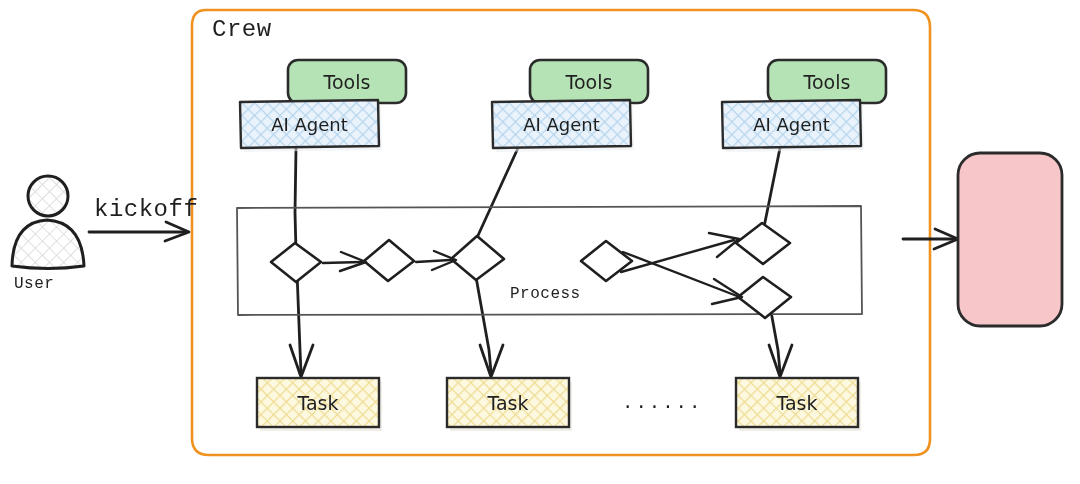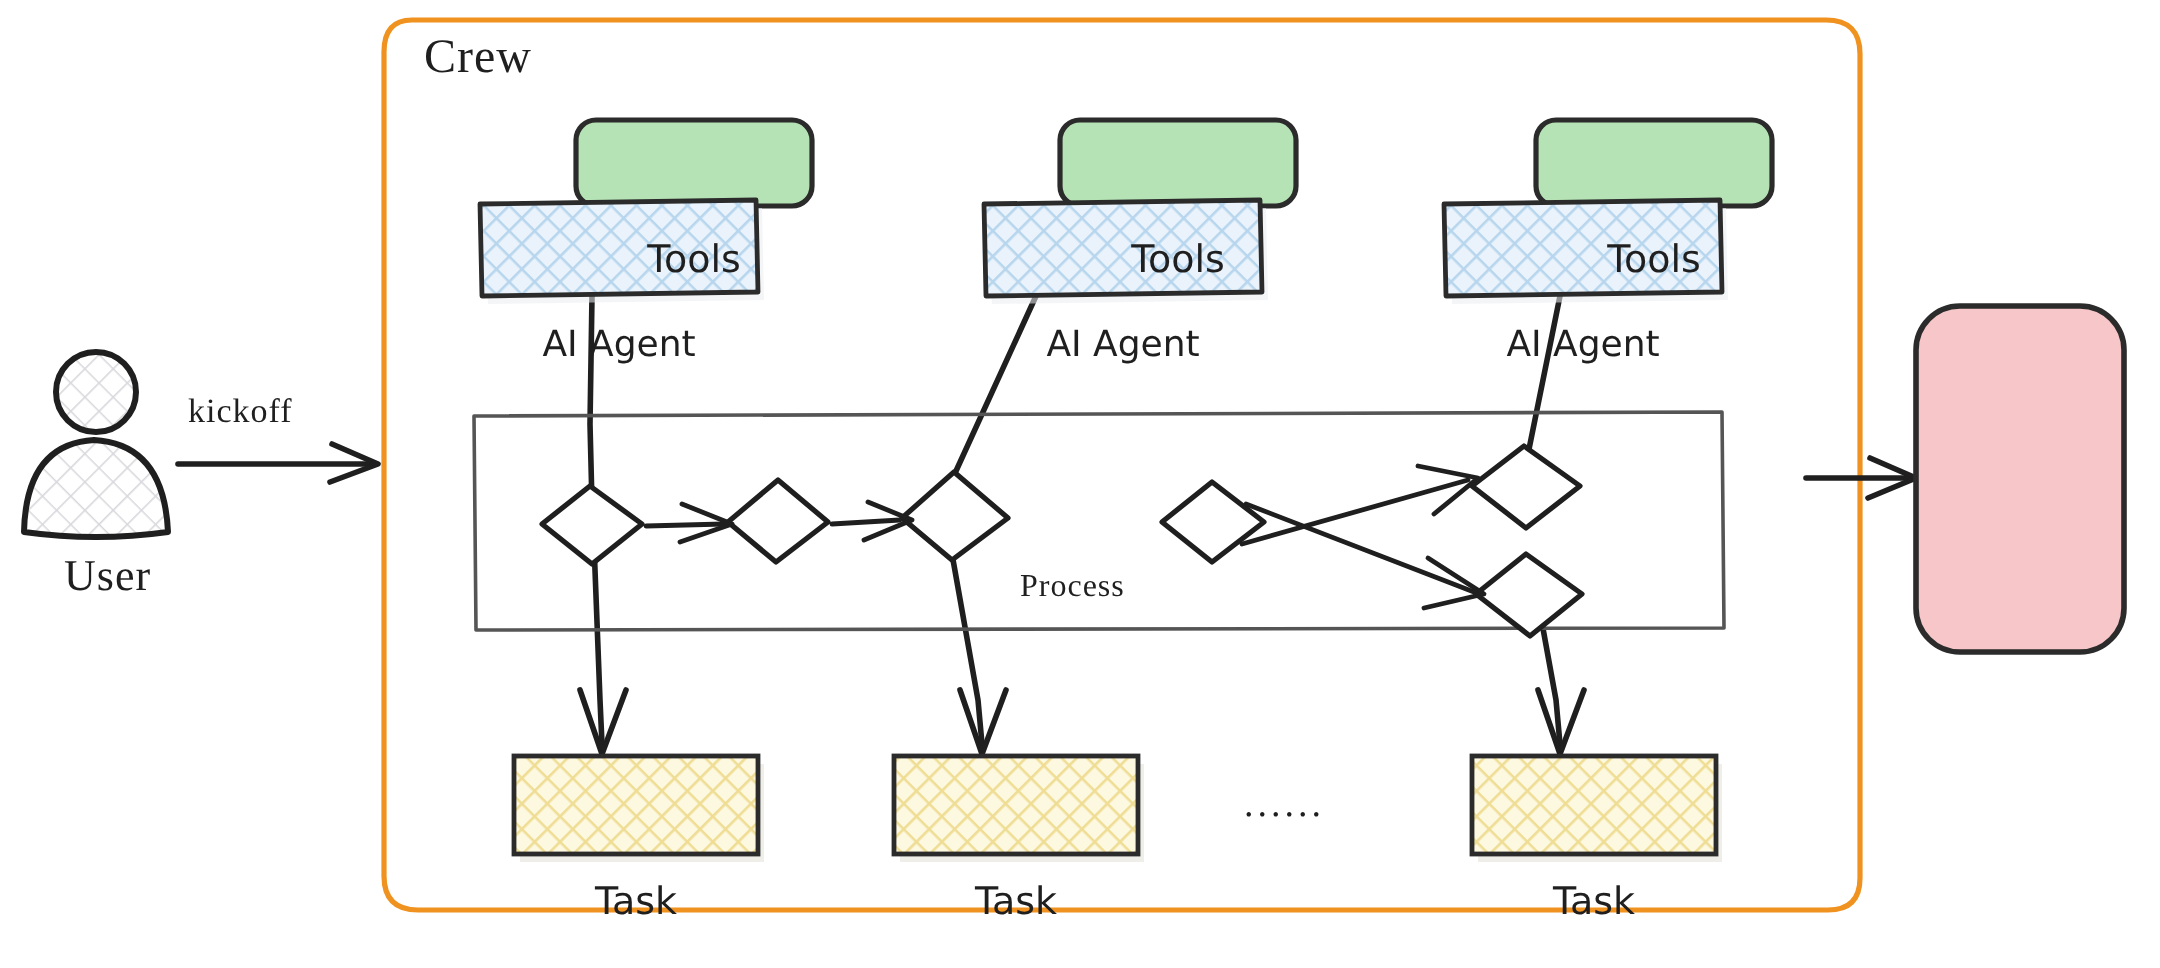--- a/index.html
+++ b/index.html
@@ -17,43 +17,42 @@
   }
   #canvas {
     position: absolute;
     left: 0;
     top: 0;
     width: 1080px;
     height: 484px;
   }
   .lbl {
     position: absolute;
-    font-family: Liberation Serif, serif;
+    font-family: Liberation Mono, monospace;
     color: #1f1f1f;
     white-space: nowrap;
     letter-spacing: 0.5px;
     user-select: none;
   }
   .lbl-crew   { left: 212px; top: 16px;  font-size: 24px; }
-  .lbl-user   { left: 32px;  top: 275px; font-size: 22px; }
-  .lbl-kickoff{ left: 94px;  top: 196px; font-size: 17px; }
+  .lbl-user   { left: 14px;  top: 275px; font-size: 16px; }
+  .lbl-kickoff{ left: 94px;  top: 196px; font-size: 24px; }
   .lbl-process{ left: 510px; top: 285px; font-size: 16px; }
   .lbl-result { left: 978px; top: 226px; font-size: 26px; }
   .lbl-dots   { left: 622px; top: 392px; font-size: 19px; letter-spacing: 2px; }
   .box-text {
     position: absolute;
     display: flex;
     align-items: center;
     justify-content: center;
     font-family: "DejaVu Sans", sans-serif;
     color: #1f1f1f;
     font-size: 18px;
     pointer-events: none;
     user-select: none;
-    margin-top: 48px;
   }
 </style>
 </head>
 <body>
 
 <div id="stage">
 
   <svg id="canvas" viewBox="0 0 1080 484" xmlns="http://www.w3.org/2000/svg">
     <defs>
       <pattern id="hatch-blue" width="9" height="9" patternUnits="userSpaceOnUse" patternTransform="rotate(45)">

